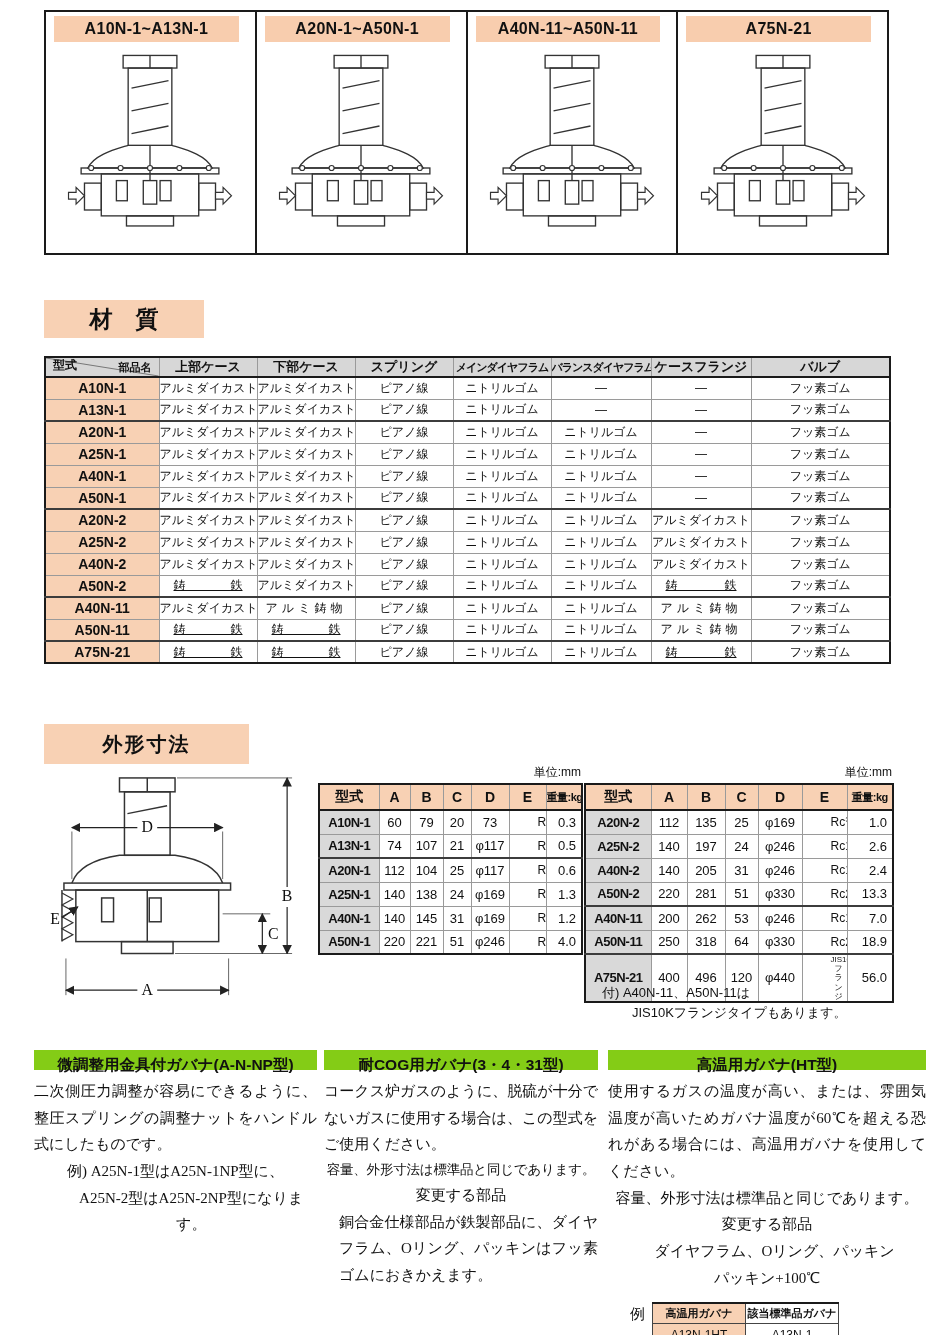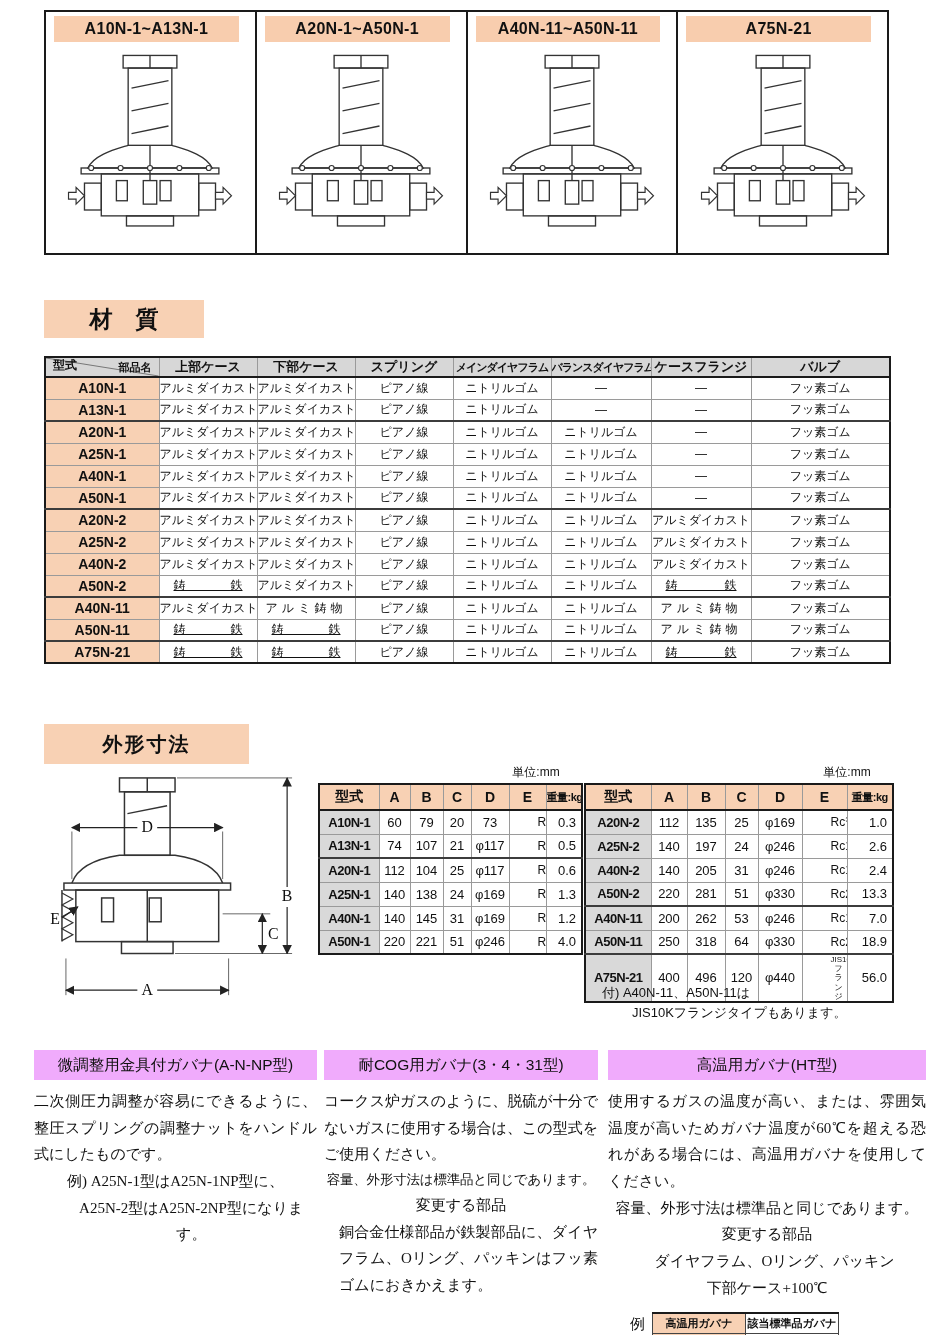--- a/index.html
+++ b/index.html
@@ -28,21 +28,21 @@
   #materials-table tr.group td { border-top:2px solid #3c3c3c; }
   #materials-table td.spread { text-align:justify; text-align-last:justify; padding:0 14px;text-decoration:underline; }
   #materials-table td.wide { letter-spacing:4px; }
   th.corner { position:relative; }
   th.corner svg { position:absolute; left:0; top:0; width:100%; height:100%; }
   th.corner .ct { position:absolute; top:2px; right:7px; font-size:11px; font-weight:bold; }
   th.corner .cb { position:absolute; bottom:2px; left:7px; font-size:12px; font-weight:bold; }
 
   
   #dim-diagram { position:absolute; left:46px; top:770px; width:268px; height:246px; }
-  .unit { position:absolute; font-size:12px; width:90px; text-align:center; }
+  .unit { position:absolute; font-size:12px; width:90px; text-align:right; }
   #unit1 { left:491px; top:764px; }
   #unit2 { left:802px; top:764px; }
   .dimtbl { position:absolute; border-collapse:collapse; table-layout:fixed; border:2px solid #1a1a1a; }
   #dim1 { left:318px; top:783px; width:263px; }
   #dim2 { left:584px; top:783px; width:308px; }
   .dimtbl th, .dimtbl td { border:1px solid #9a9a9a; height:24px; text-align:center; vertical-align:middle; font-size:13px; white-space:nowrap; overflow:hidden; }
   .dimtbl thead th { background:#f8d1b4; font-size:14px; font-weight:bold; border-bottom:2px solid #1a1a1a; height:26px; }
   .dimtbl thead th.wth { font-size:11px; letter-spacing:-0.5px; }
   .dimtbl td.model { background:#d9d9d9; font-weight:bold; font-size:13px; letter-spacing:-0.5px; }
   .dimtbl td.wt { text-align:right; padding-right:5px; }
@@ -50,21 +50,21 @@
   .dimtbl td.tiny { font-size:8px; white-space:normal; line-height:1.15; letter-spacing:0; }
   .dimtbl tr.group td { border-top:2px solid #3c3c3c; }
   #dimnote { position:absolute; left:602px; top:983px; font-size:13px; line-height:1.55; }
   #dimnote .n2 { padding-left:2.3em; }
 
   
   .bcol { position:absolute; top:1050px; }
   #col1 { left:34px; width:283px; }
   #col2 { left:324px; width:274px; }
   #col3 { left:608px; width:318px; }
-  .bcol h3 { background:#f0abfc; font-size:15.5px; font-weight:normal; text-align:center; line-height:30px; height:30px; margin-bottom:8px; white-space:nowrap; }
+  .bcol h3 { background:#84cc16; font-size:15.5px; font-weight:bold; text-align:center; line-height:30px; height:20px; margin-bottom:8px; white-space:nowrap; }
   .bcol p { font-family:"Liberation Serif",serif; font-size:15px; line-height:1.78; text-align:justify; }
   .bcol p.nj { text-align:center; }
   .bcol p.in2 { padding-left:2.1em; }
   .bcol p.ib { padding-left:1em; }
   .bcol p.fit { font-size:13.5px; letter-spacing:-0.2px; }
 
   
   #exrow { display:flex; align-items:flex-start; margin:10px 0 0 22px; }
   #exrow .exl { font-family:"Liberation Serif",serif; font-size:15px; margin:3px 7px 0 0; }
   #extbl { border-collapse:collapse; }
@@ -538,21 +538,21 @@
   <p class="nj">変更する部品</p>
   <p class="ib">銅合金仕様部品が鉄製部品に、ダイヤフラム、Oリング、パッキンはフッ素ゴムにおきかえます。</p>
 </div>
 
 <div id="col3" class="bcol">
   <h3>高温用ガバナ(HT型)</h3>
   <p>使用するガスの温度が高い、または、雰囲気温度が高いためガバナ温度が60℃を超える恐れがある場合には、高温用ガバナを使用してください。</p>
   <p class="nj">容量、外形寸法は標準品と同じであります。</p>
   <p class="nj">変更する部品</p>
   <p class="nj ib">ダイヤフラム、Oリング、パッキン</p>
-  <p class="nj">下部ケース+100℃</p>
+  <p class="nj">パッキン+100℃</p>
   <div id="exrow">
     <span class="exl">例</span>
     <table id="extbl">
       <thead>
         <tr>
           <th class="peachcell">高温用ガバナ</th>
           <th>該当標準品ガバナ</th>
         </tr>
       </thead>
       <tbody>

